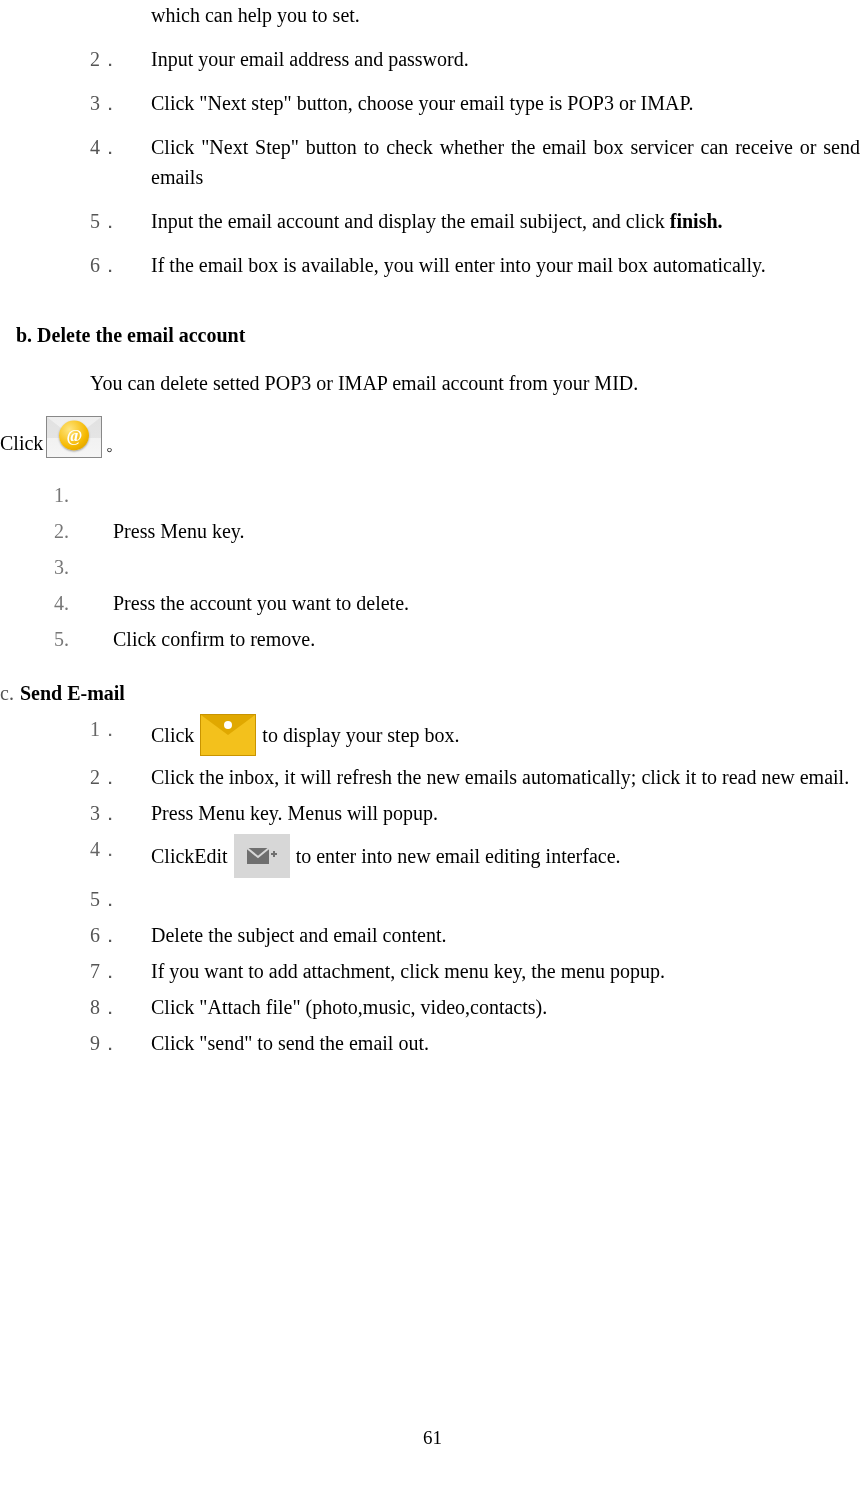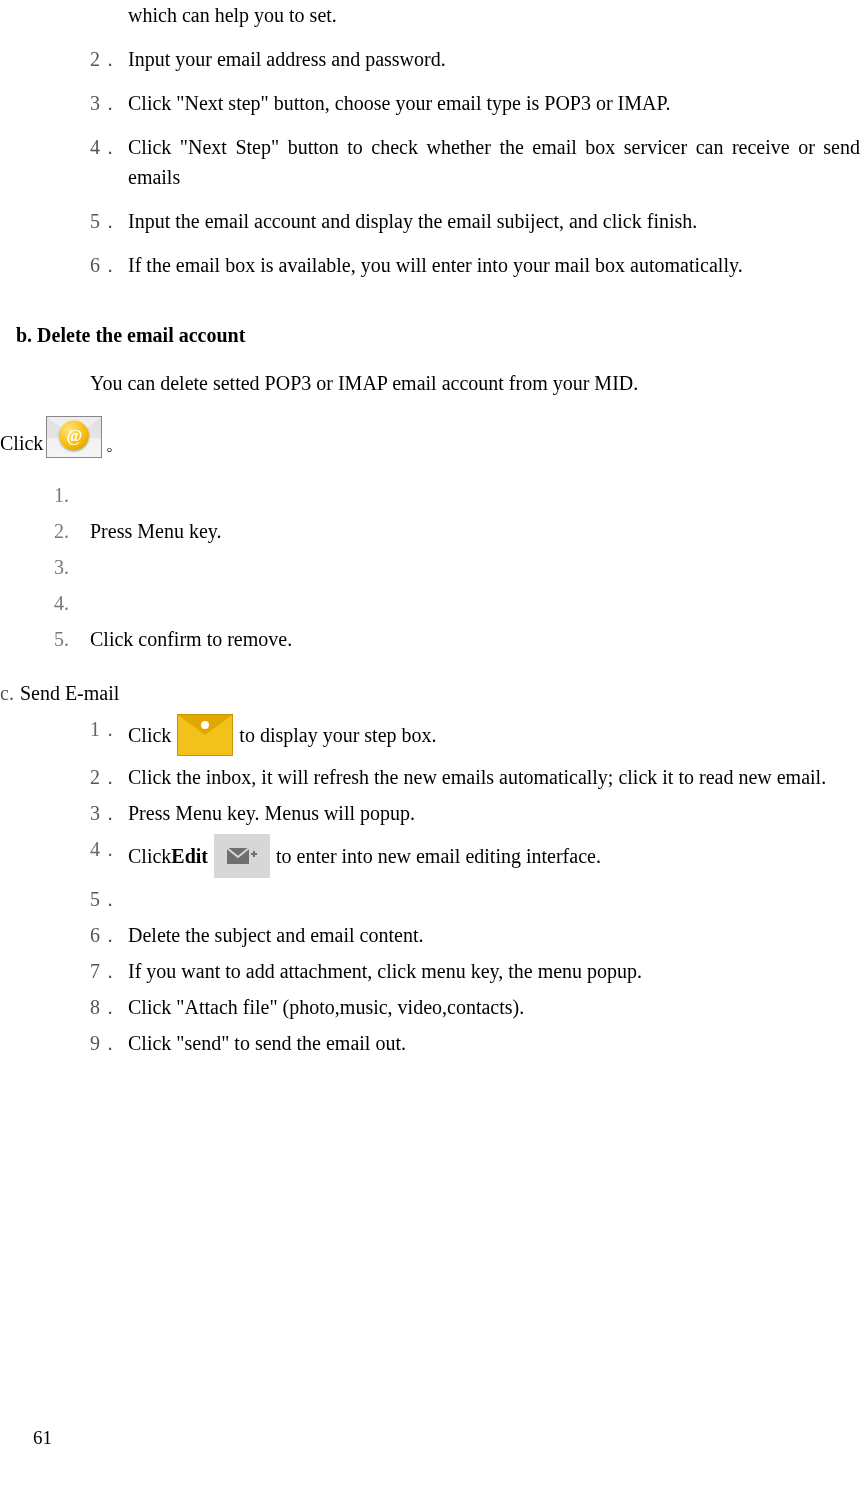--- a/index.html
+++ b/index.html
@@ -12,20 +12,21 @@
       background: #fff;
       position: relative;
       line-height: 1.5;
     }
     .content { padding: 0 0 0 0; }
     .list-item {
       display: flex;
       margin-bottom: 14px;
       padding-left: 90px;
       padding-right: 5px;
+      gap: 23px;
     }
     .list-item .num {
       min-width: 38px;
       color: #555;
       font-family: "Times New Roman", serif;
     }
     .list-item .text {
       flex: 1;
       text-align: justify;
     }
@@ -115,36 +116,36 @@
     }
     .icon-edit svg { position: absolute; left: 50%; top: 50%; transform: translate(-50%,-50%); }
     .list-b .list-item { margin-bottom: 6px; padding-left: 54px; }
     .list-b .num { color: #777; min-width: 36px; }
     .section-c {
       margin-top: 24px;
       margin-bottom: 6px;
       display: flex;
     }
     .section-c .clabel { color: #555; margin-right: 6px; }
-    .section-c .ctitle { font-weight: normal; }
+    .section-c .ctitle { font-weight: bold; }
     .list-c .list-item { margin-bottom: 6px; padding-left: 90px; padding-right: 5px; }
     .list-c .num { min-width: 38px; }
     .list-c .num.grey { color: #666; }
     .list-c .text { text-align: justify; }
     .li-with-icon { display: flex; align-items: center; flex-wrap: nowrap; }
     .li-with-icon .pre { margin-right: 0; }
     .pagenum {
       position: absolute;
       bottom: 36px;
       left: 0; right: 0;
+      text-align: center;
       font-size: 19px;
-      padding-left: 33px;
-    }
-    .finish { font-weight: normal; margin-top: 45px; }
-    .edit-bold { font-weight: bold; }
+    }
+    .finish { font-weight: bold; margin-top: 45px; }
+    .edit-bold { font-weight: normal; }
   </style>
 </head>
 <body>
 
 <div class="content">
 
   <div class="list-item">
     <div class="num"></div>
     <div class="text">which can help you to set.</div>
   </div>
@@ -188,20 +189,21 @@
     </div>
     <div class="list-item">
       <div class="num">2.</div>
       <div class="text">Press Menu key.</div>
     </div>
     <div class="list-item">
       <div class="num">3.</div>
     </div>
     <div class="list-item">
       <div class="num">4.</div>
+      <div class="text">Press the account you want to delete.</div>
     </div>
     <div class="list-item">
       <div class="num">5.</div>
       <div class="text">Click confirm to remove.</div>
     </div>
   </div>
 
   <div class="section-c">
     <span class="clabel">c.</span>
     <span class="ctitle">Send E-mail</span>

